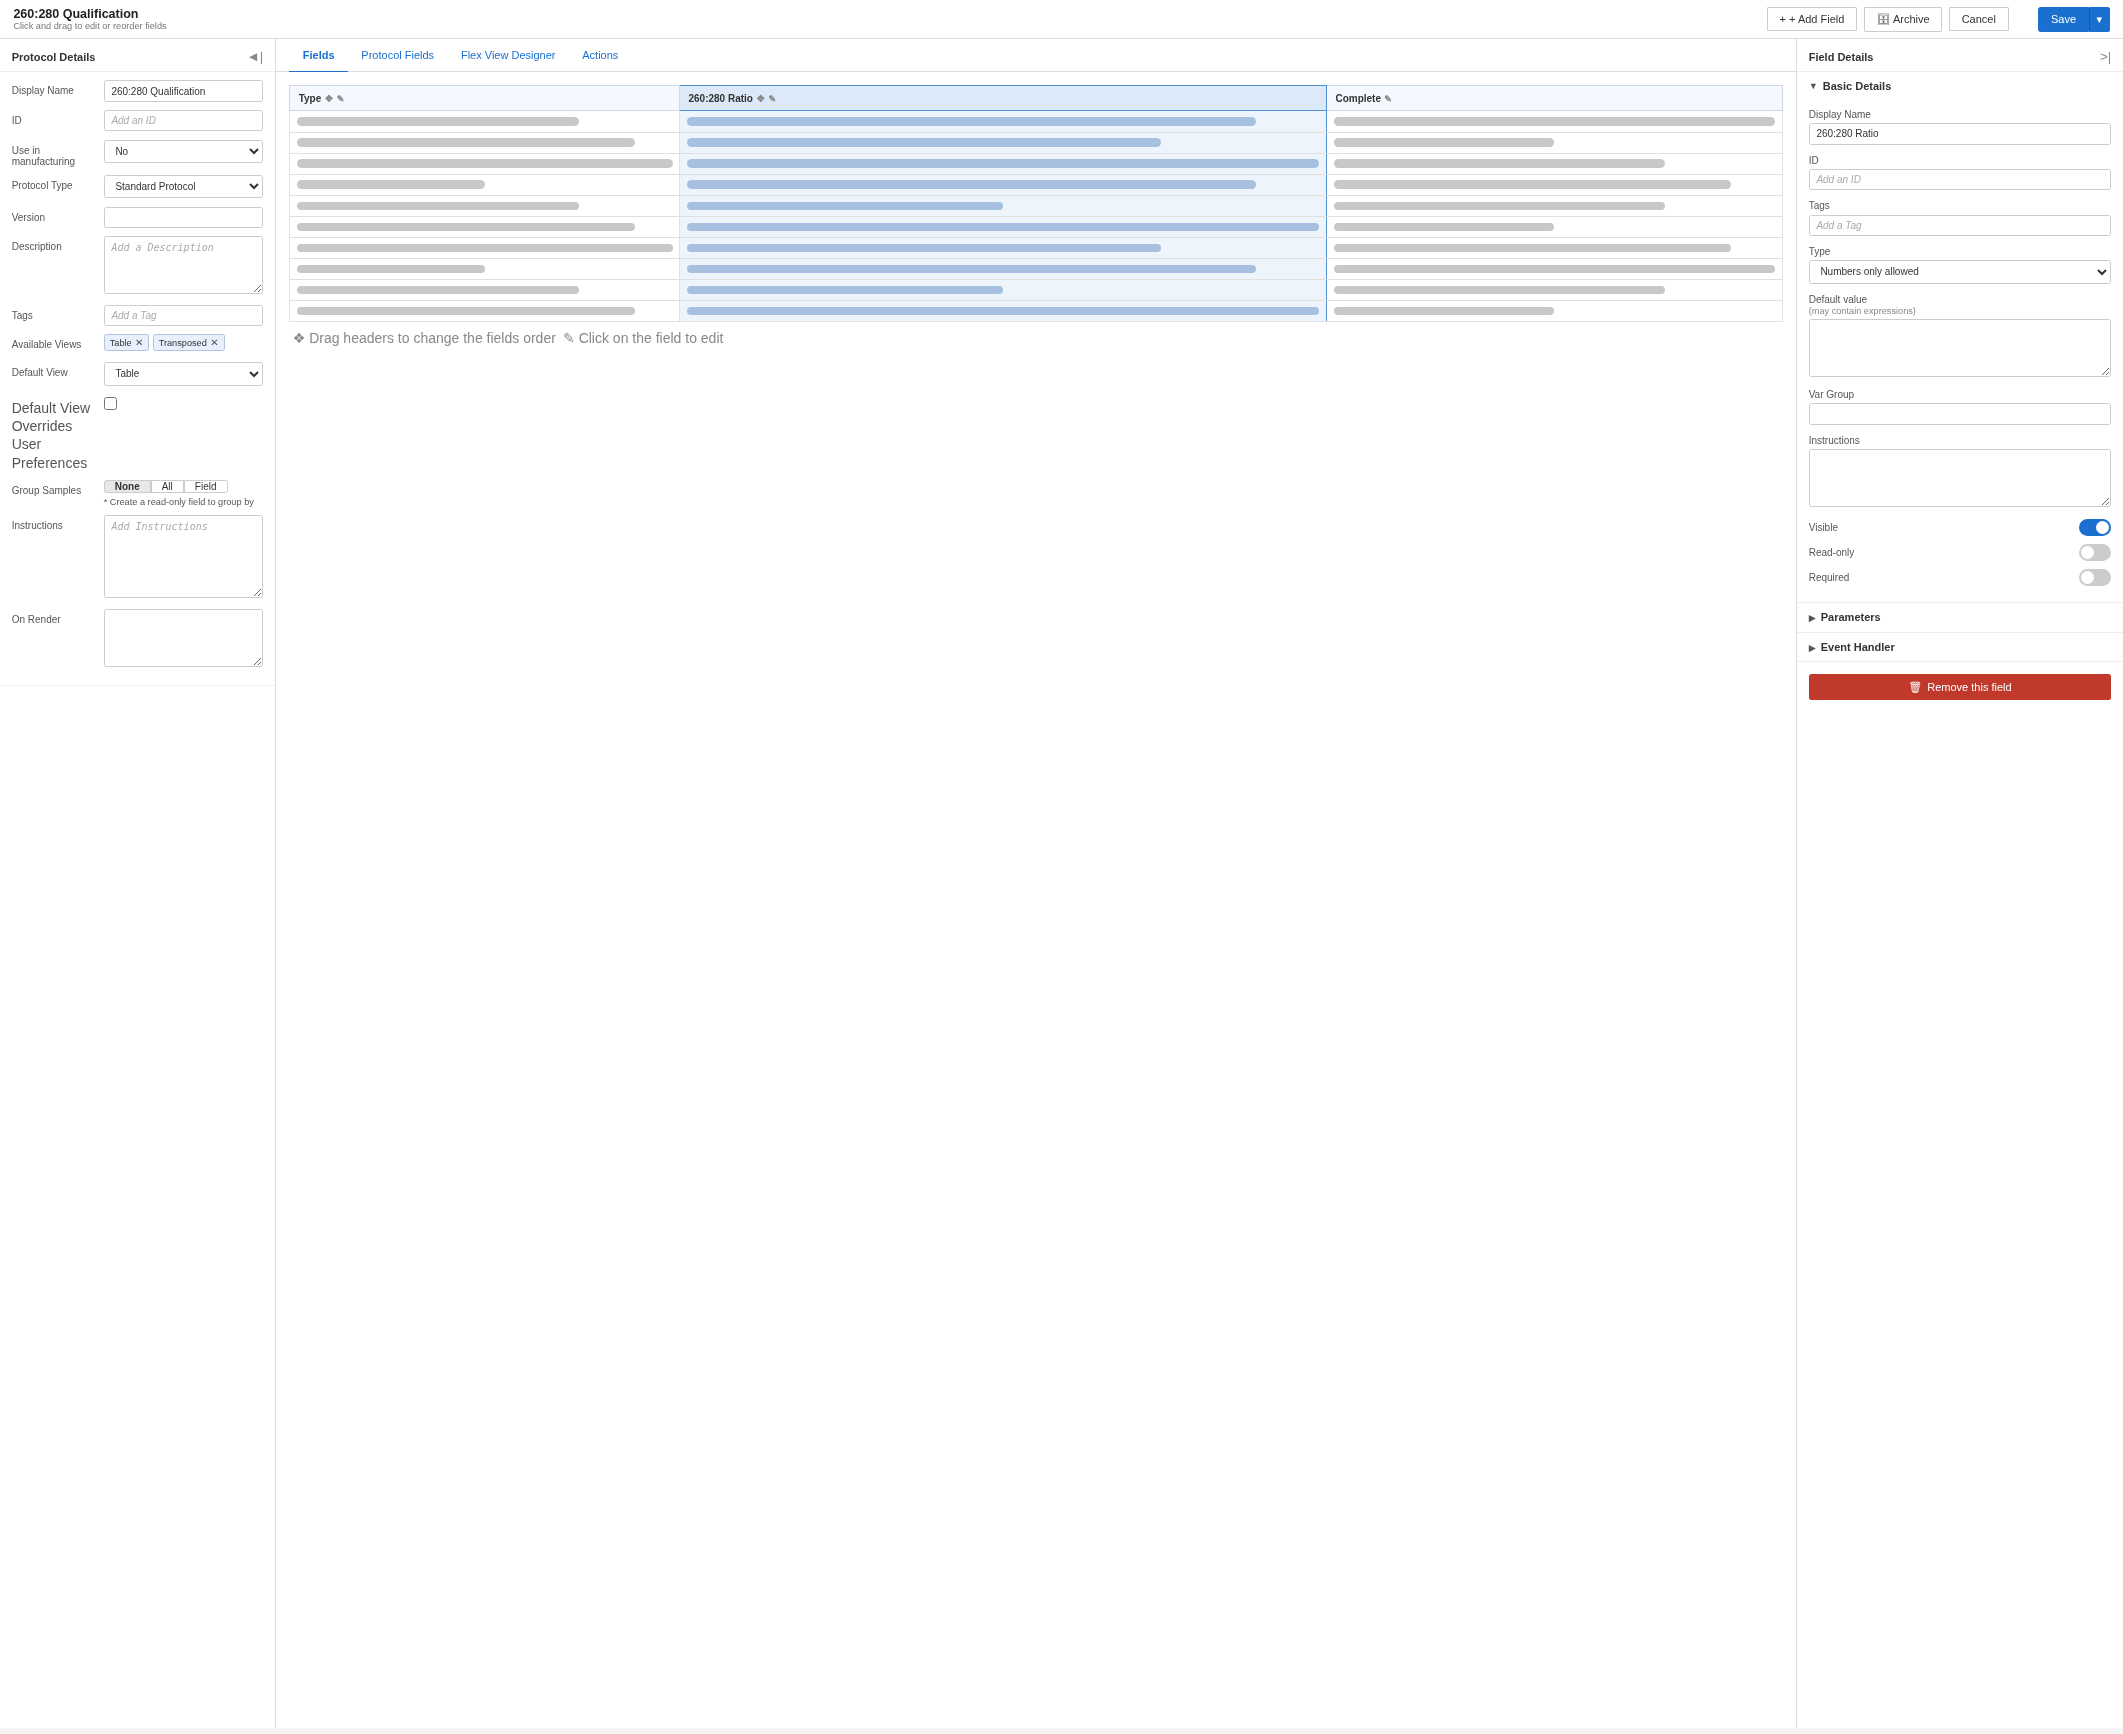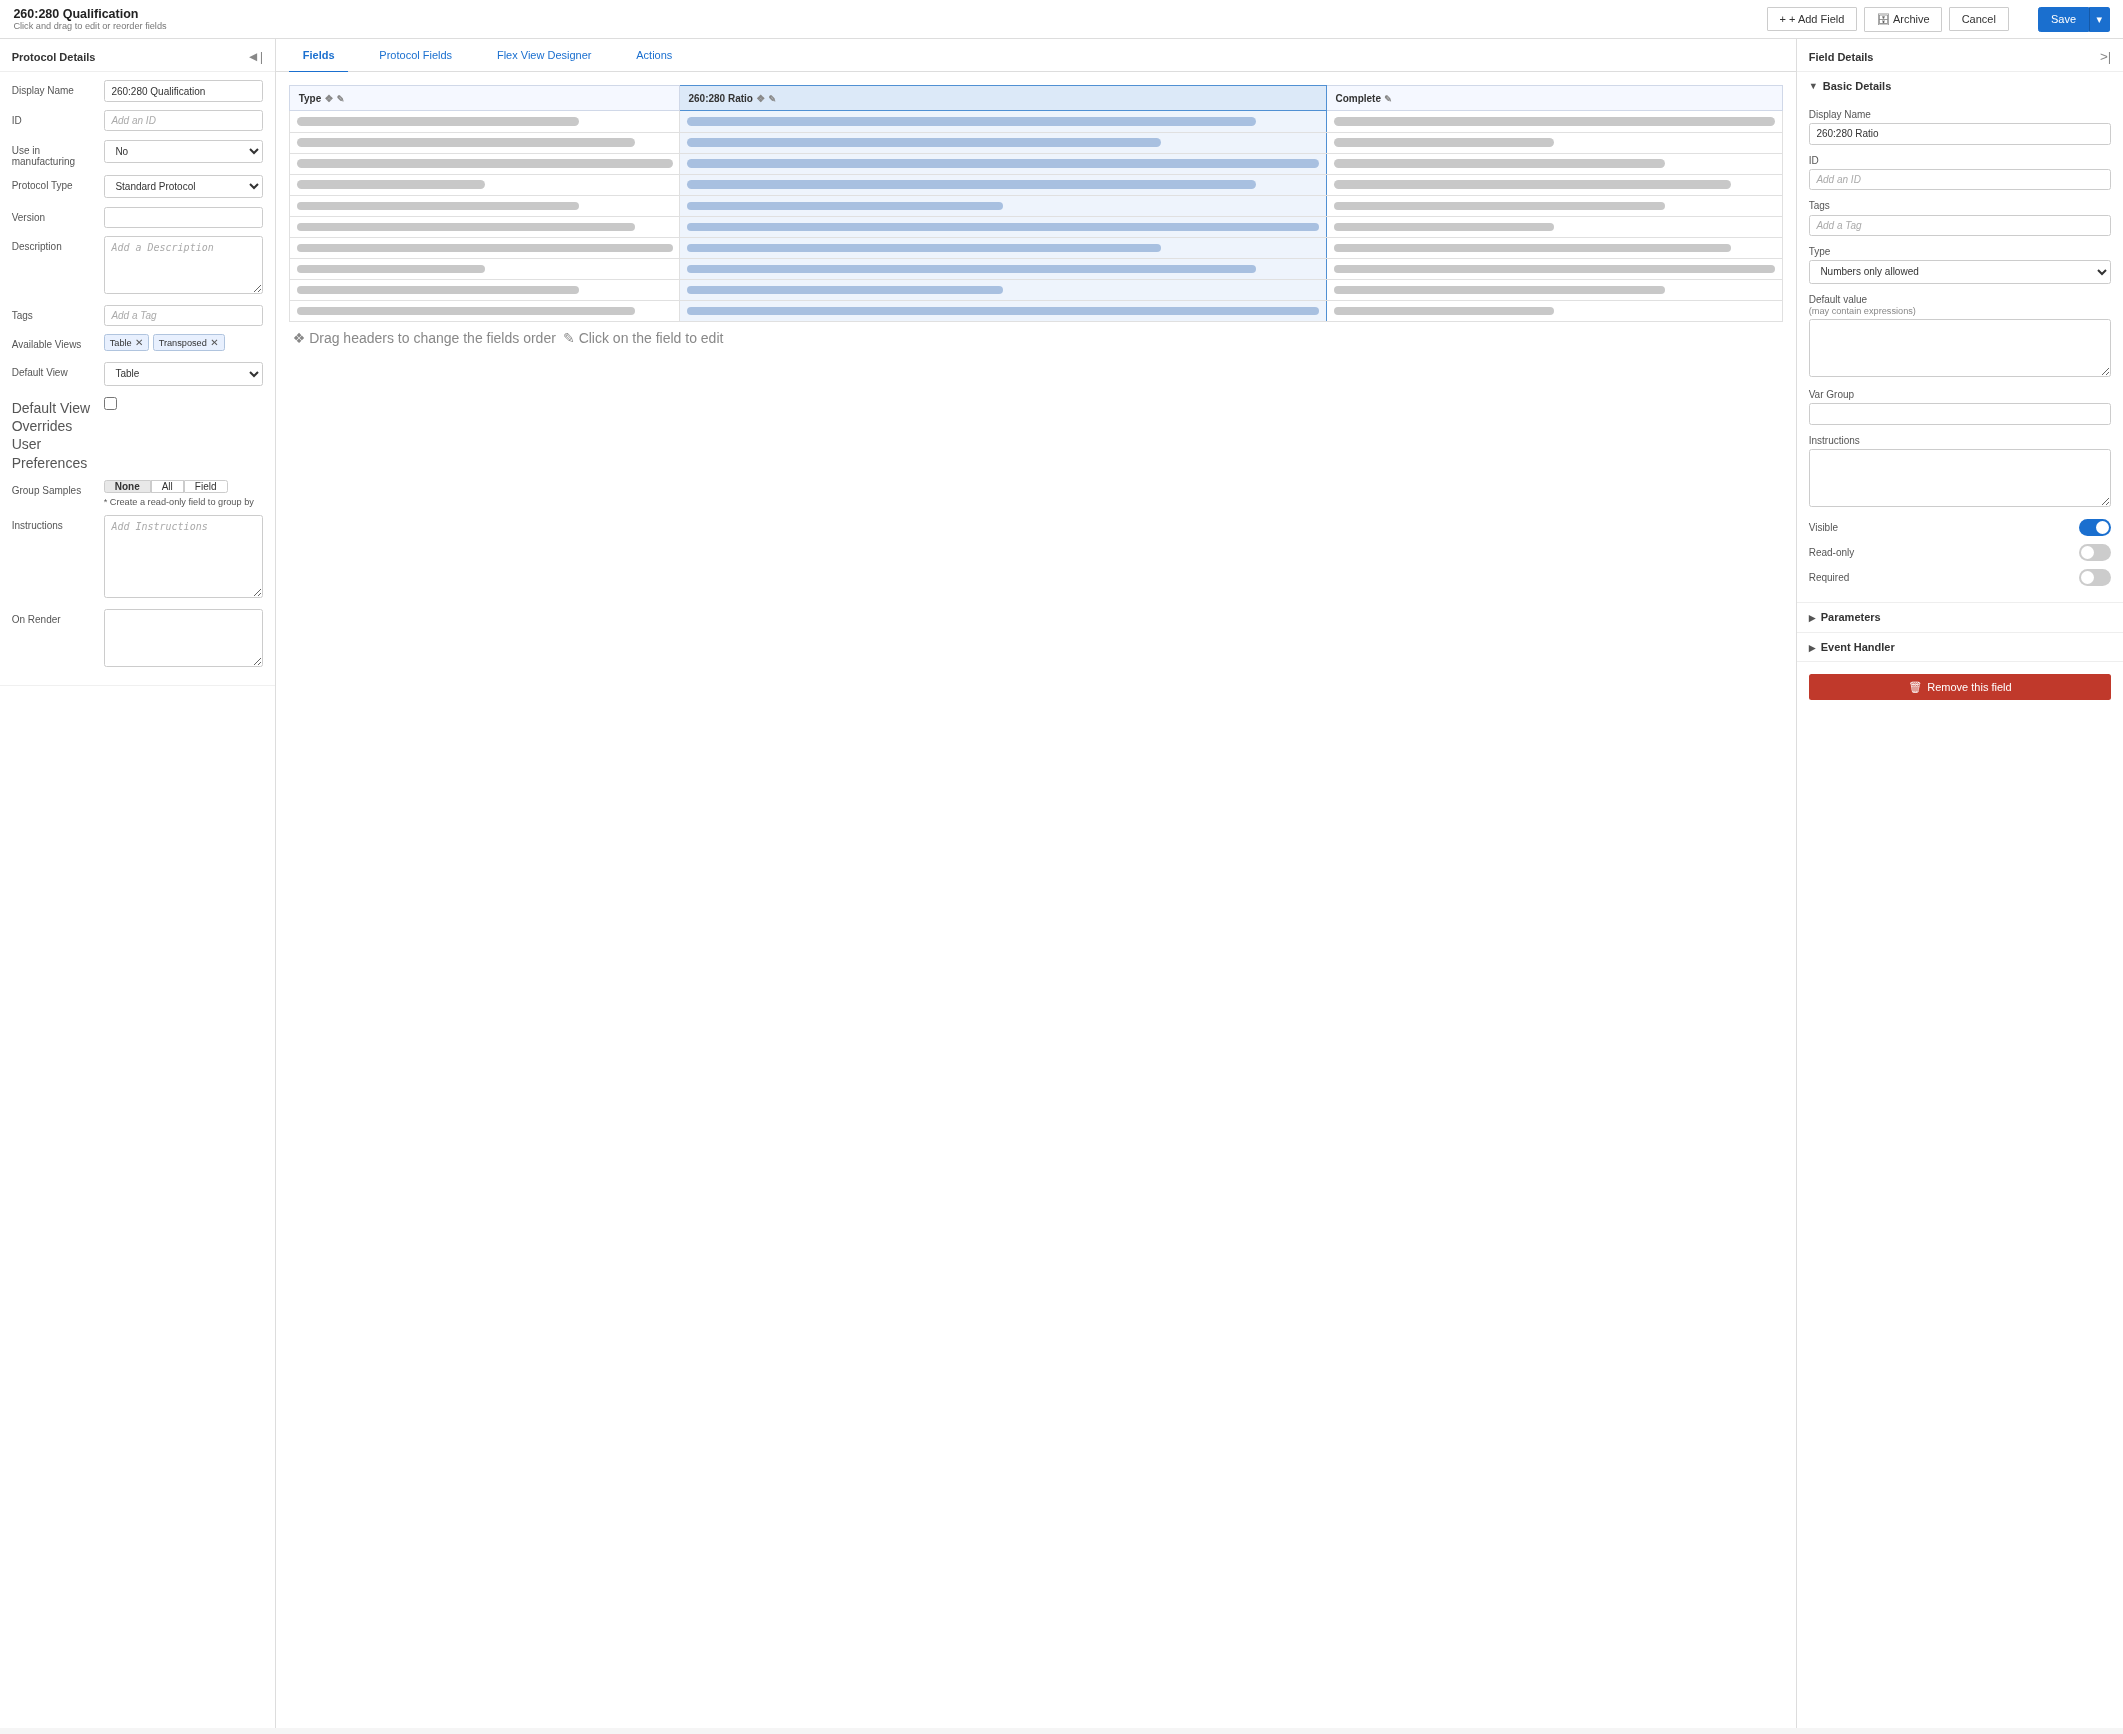--- a/index.html
+++ b/index.html
@@ -42,21 +42,21 @@
 
     .group-samples-btns { display: flex; gap: 0; }
     .gs-btn { padding: 0 10px; border: 0.8px solid #ccc; background: #fff; cursor: pointer; font-size: 10px; color: #333; }
     .gs-btn:first-child { border-radius: 2.5px 0 0 2.5px; }
     .gs-btn:last-child { border-radius: 0 2.5px 2.5px 0; }
     .gs-btn.active { background: #e8e8e8; font-weight: 600; }
     .gs-hint { font-size: 9.2px; color: #555; margin-top: 4.2px; }
 
     
     .middle-panel { flex: 1; background: #fff; overflow-y: auto; border-right: 0.8px solid #ddd; }
-    .tabs-bar { display: flex; align-items: center; padding: 0 13.4px; border-bottom: 1.7px solid #ddd; background: #fff; gap: 18px; }
+    .tabs-bar { display: flex; align-items: center; padding: 0 13.4px; border-bottom: 1.7px solid #ddd; background: #fff; }
     .tab { padding: 10px 13.4px; font-size: 11px; color: #1a6fcf; cursor: pointer; border-bottom: 1.7px solid transparent; margin-bottom: -1.7px; }
     .tab.active { border-bottom: 1.7px solid #1a6fcf; font-weight: 600; }
 
     .table-area { padding: 13.4px; }
     .proto-table { width: 100%; border-collapse: collapse; }
     .proto-table th { background: #f5f8ff; border: 0.8px solid #d0d8e8; padding: 6.7px 8.3px; font-size: 10px; font-weight: 600; text-align: left; white-space: nowrap; }
     .proto-table th.active-col { background: #dce9f8; border: 1.7px solid #5090d3; }
     .proto-table td { border: 0.8px solid #e0e0e0; padding: 4.2px 6.7px; }
     .proto-table td.active-col { background: #eef4fc; border-left: 1.7px solid #5090d3; border-right: 1.7px solid #5090d3; }
     .cell-bar { background: #c8c8c8; border-radius: 6.7px; height: 8.3px; margin: 1.7px 0; }

